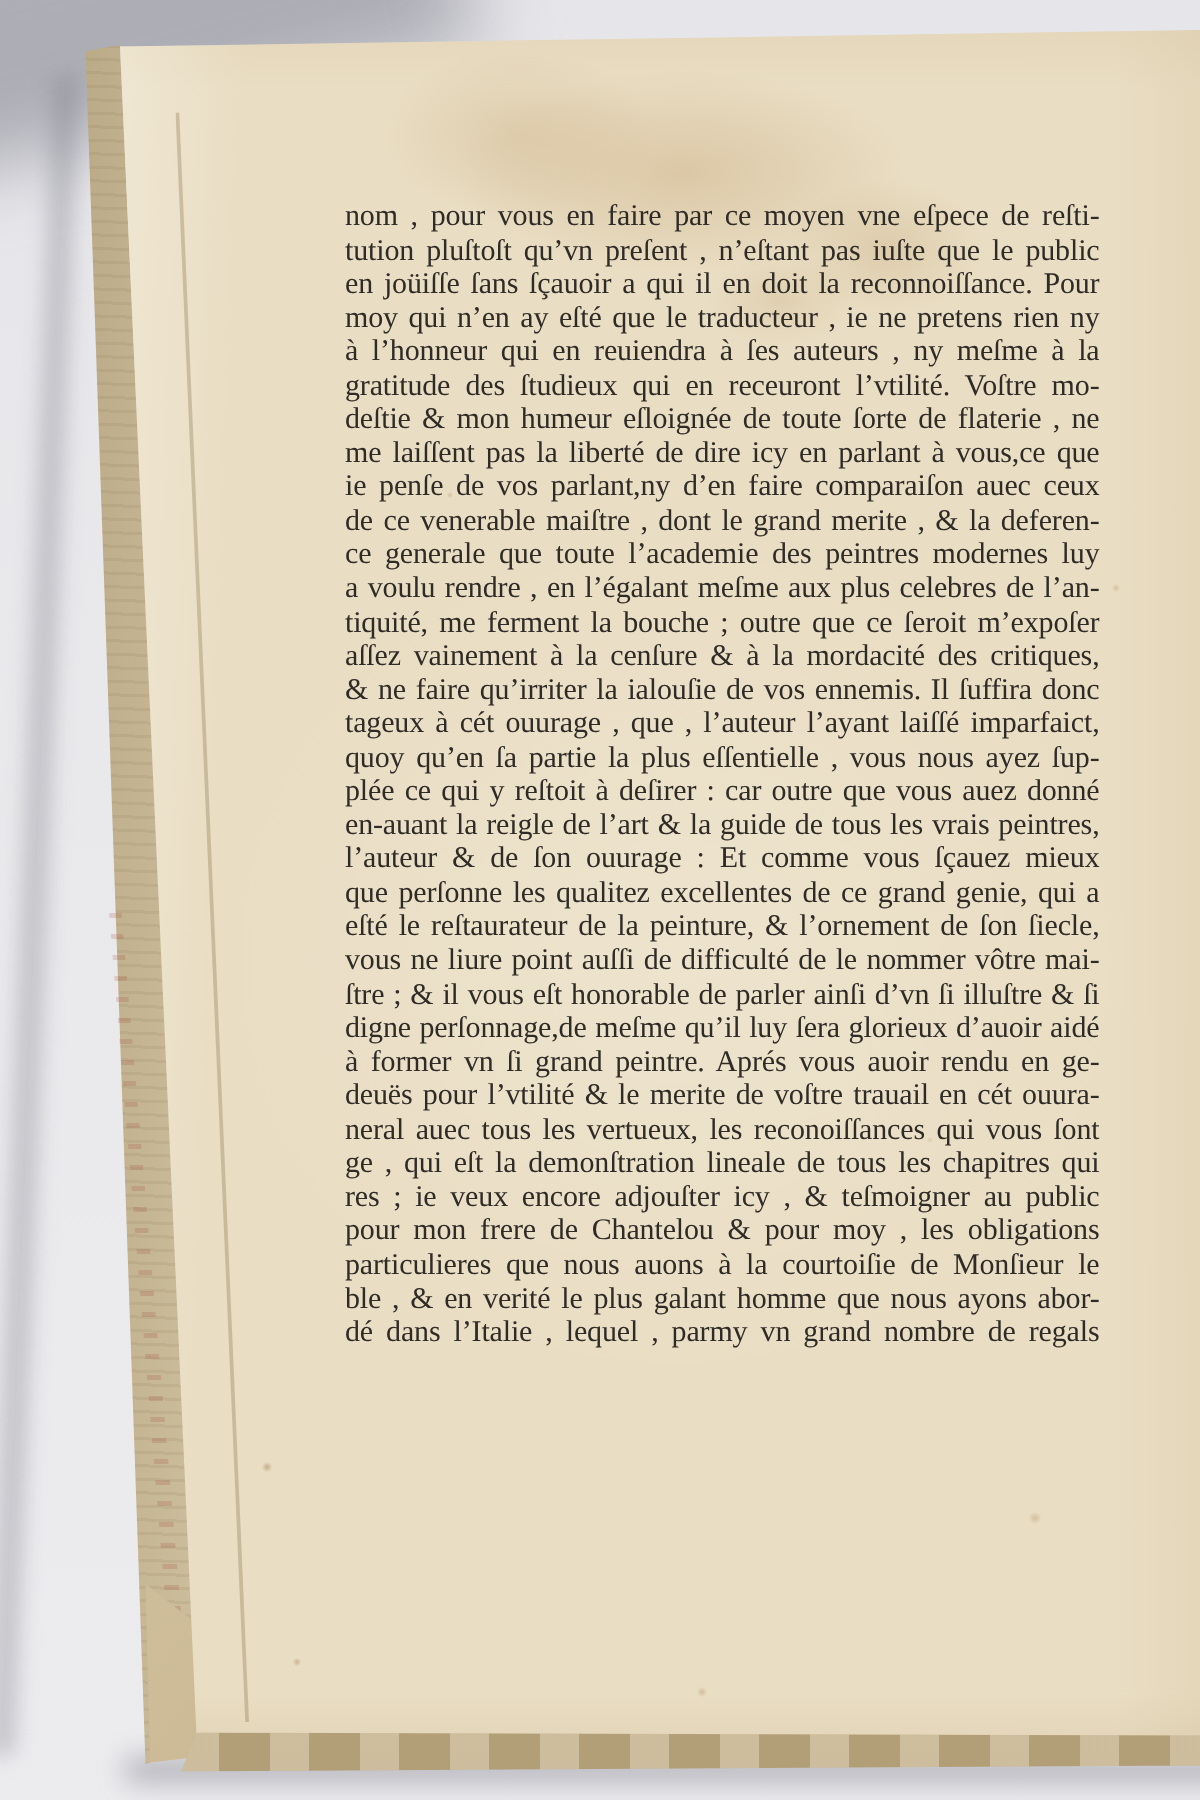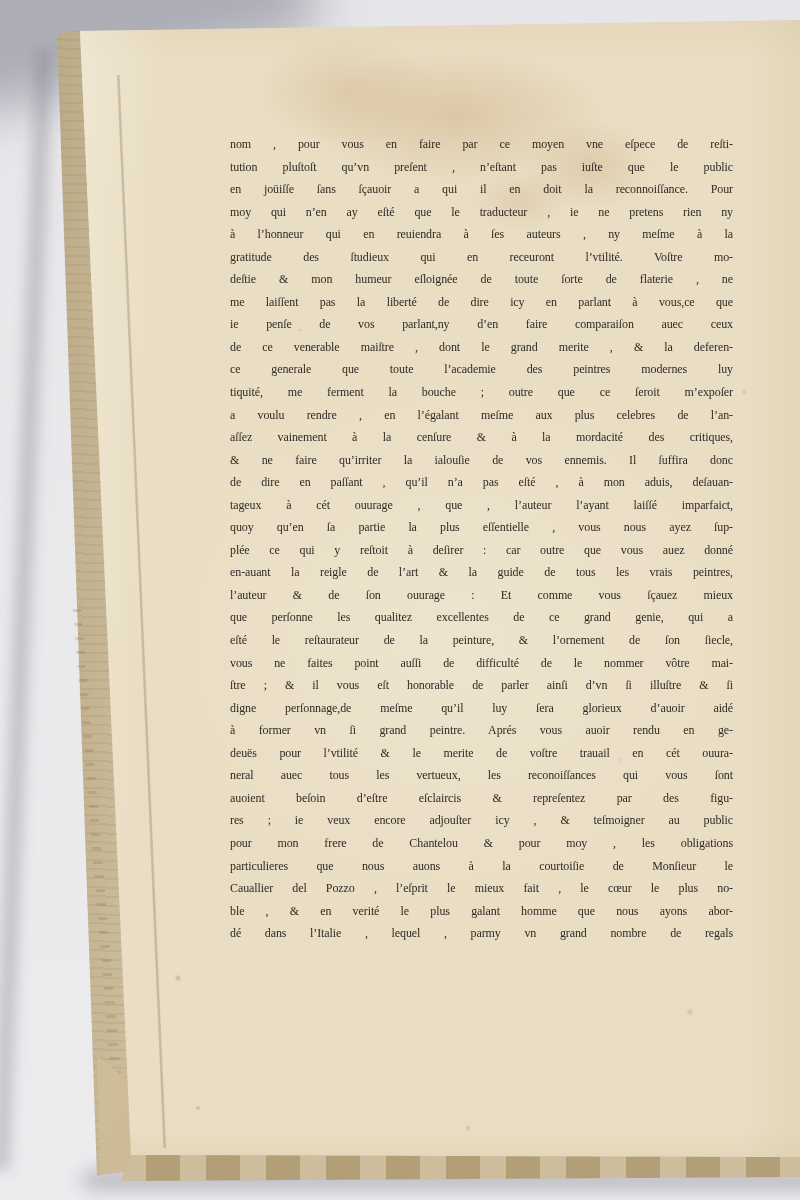--- a/index.html
+++ b/index.html
@@ -88,21 +88,21 @@
     clip-path:polygon(131px 1155px,800px 1157px,800px 1177px,121px 1181px);
     background:
       repeating-linear-gradient(90deg,rgba(255,248,230,.35) 0 26px,rgba(255,248,230,0) 26px 60px),
       linear-gradient(180deg,#d5c49f 0%,#c6b28a 45%,#b19d76 100%);
   }
 
   
   .textblock{
     position:absolute;left:230px;top:133px;width:503px;
     color:var(--ink,#2f2b27);
-    font-size:12px;
+    font-size:20px;
     line-height:22.55px;
     letter-spacing:-0.1px;
   }
   .tline{
     text-align:justify;
     text-align-last:justify;
     white-space:normal;
     height:22.55px;
     overflow:hidden;
   }
@@ -128,38 +128,36 @@
     <div class="tline">tution pluſtoſt qu’vn preſent , n’eſtant pas iuſte que le public</div>
     <div class="tline">en joüiſſe ſans ſçauoir a qui il en doit la reconnoiſſance. Pour</div>
     <div class="tline">moy qui n’en ay eſté que le traducteur , ie ne pretens rien ny</div>
     <div class="tline">à l’honneur qui en reuiendra à ſes auteurs , ny meſme à la</div>
     <div class="tline">gratitude des ſtudieux qui en receuront l’vtilité. Voſtre mo-</div>
     <div class="tline">deſtie &amp; mon humeur eſloignée de toute ſorte de flaterie , ne</div>
     <div class="tline">me laiſſent pas la liberté de dire icy en parlant à vous,ce que</div>
     <div class="tline">ie penſe de vos parlant,ny d’en faire comparaiſon auec ceux</div>
     <div class="tline">de ce venerable maiſtre , dont le grand merite , &amp; la deferen-</div>
     <div class="tline">ce generale que toute l’academie des peintres modernes luy</div>
+    <div class="tline">a voulu rendre , en l’égalant meſme aux plus celebres de l’an-</div>
     <div class="tline">tiquité, me ferment la bouche ; outre que ce ſeroit m’expoſer</div>
-    <div class="tline">a voulu rendre , en l’égalant meſme aux plus celebres de l’an-</div>
     <div class="tline">aſſez vainement à la cenſure &amp; à la mordacité des critiques,</div>
     <div class="tline">&amp; ne faire qu’irriter la ialouſie de vos ennemis. Il ſuffira donc</div>
-    <div class="tline">de dire en paſſant , qu’il n’a pas eſté , à mon aduis, deſauan-</div>
     <div class="tline">tageux à cét ouurage , que , l’auteur l’ayant laiſſé imparfaict,</div>
     <div class="tline">quoy qu’en ſa partie la plus eſſentielle , vous nous ayez ſup-</div>
     <div class="tline">plée ce qui y reſtoit à deſirer : car outre que vous auez donné</div>
     <div class="tline">en-auant la reigle de l’art &amp; la guide de tous les vrais peintres,</div>
     <div class="tline">l’auteur &amp; de ſon ouurage : Et comme vous ſçauez mieux</div>
     <div class="tline">que perſonne les qualitez excellentes de ce grand genie, qui a</div>
     <div class="tline">eſté le reſtaurateur de la peinture, &amp; l’ornement de ſon ſiecle,</div>
-    <div class="tline">vous ne faites point auſſi de difficulté de le nommer vôtre mai-</div>
+    <div class="tline">vous ne liure point auſſi de difficulté de le nommer vôtre mai-</div>
     <div class="tline">ſtre ; &amp; il vous eſt honorable de parler ainſi d’vn ſi illuſtre &amp; ſi</div>
     <div class="tline">digne perſonnage,de meſme qu’il luy ſera glorieux d’auoir aidé</div>
     <div class="tline">à former vn ſi grand peintre.  Aprés vous auoir rendu en ge-</div>
     <div class="tline">deuës pour l’vtilité &amp; le merite de voſtre trauail en cét ouura-</div>
     <div class="tline">neral auec tous les vertueux, les reconoiſſances qui vous ſont</div>
-    <div class="tline">auoient beſoin d’eſtre eſclaircis &amp; repreſentez par des figu-</div>
+    <div class="tline">ge , qui eſt la demonſtration lineale de tous les chapitres qui</div>
     <div class="tline">res ; ie veux encore adjouſter icy , &amp; teſmoigner au public</div>
     <div class="tline">pour mon frere de Chantelou &amp; pour moy , les obligations</div>
     <div class="tline">particulieres que nous auons à la courtoiſie de Monſieur le</div>
-    <div class="tline">Cauallier del Pozzo , l’eſprit le mieux fait , le cœur le plus no-</div>
     <div class="tline">ble , &amp; en verité le plus galant homme que nous ayons abor-</div>
     <div class="tline">dé dans l’Italie , lequel , parmy vn grand nombre de regals</div>
   </div>
 
 </body></html>

